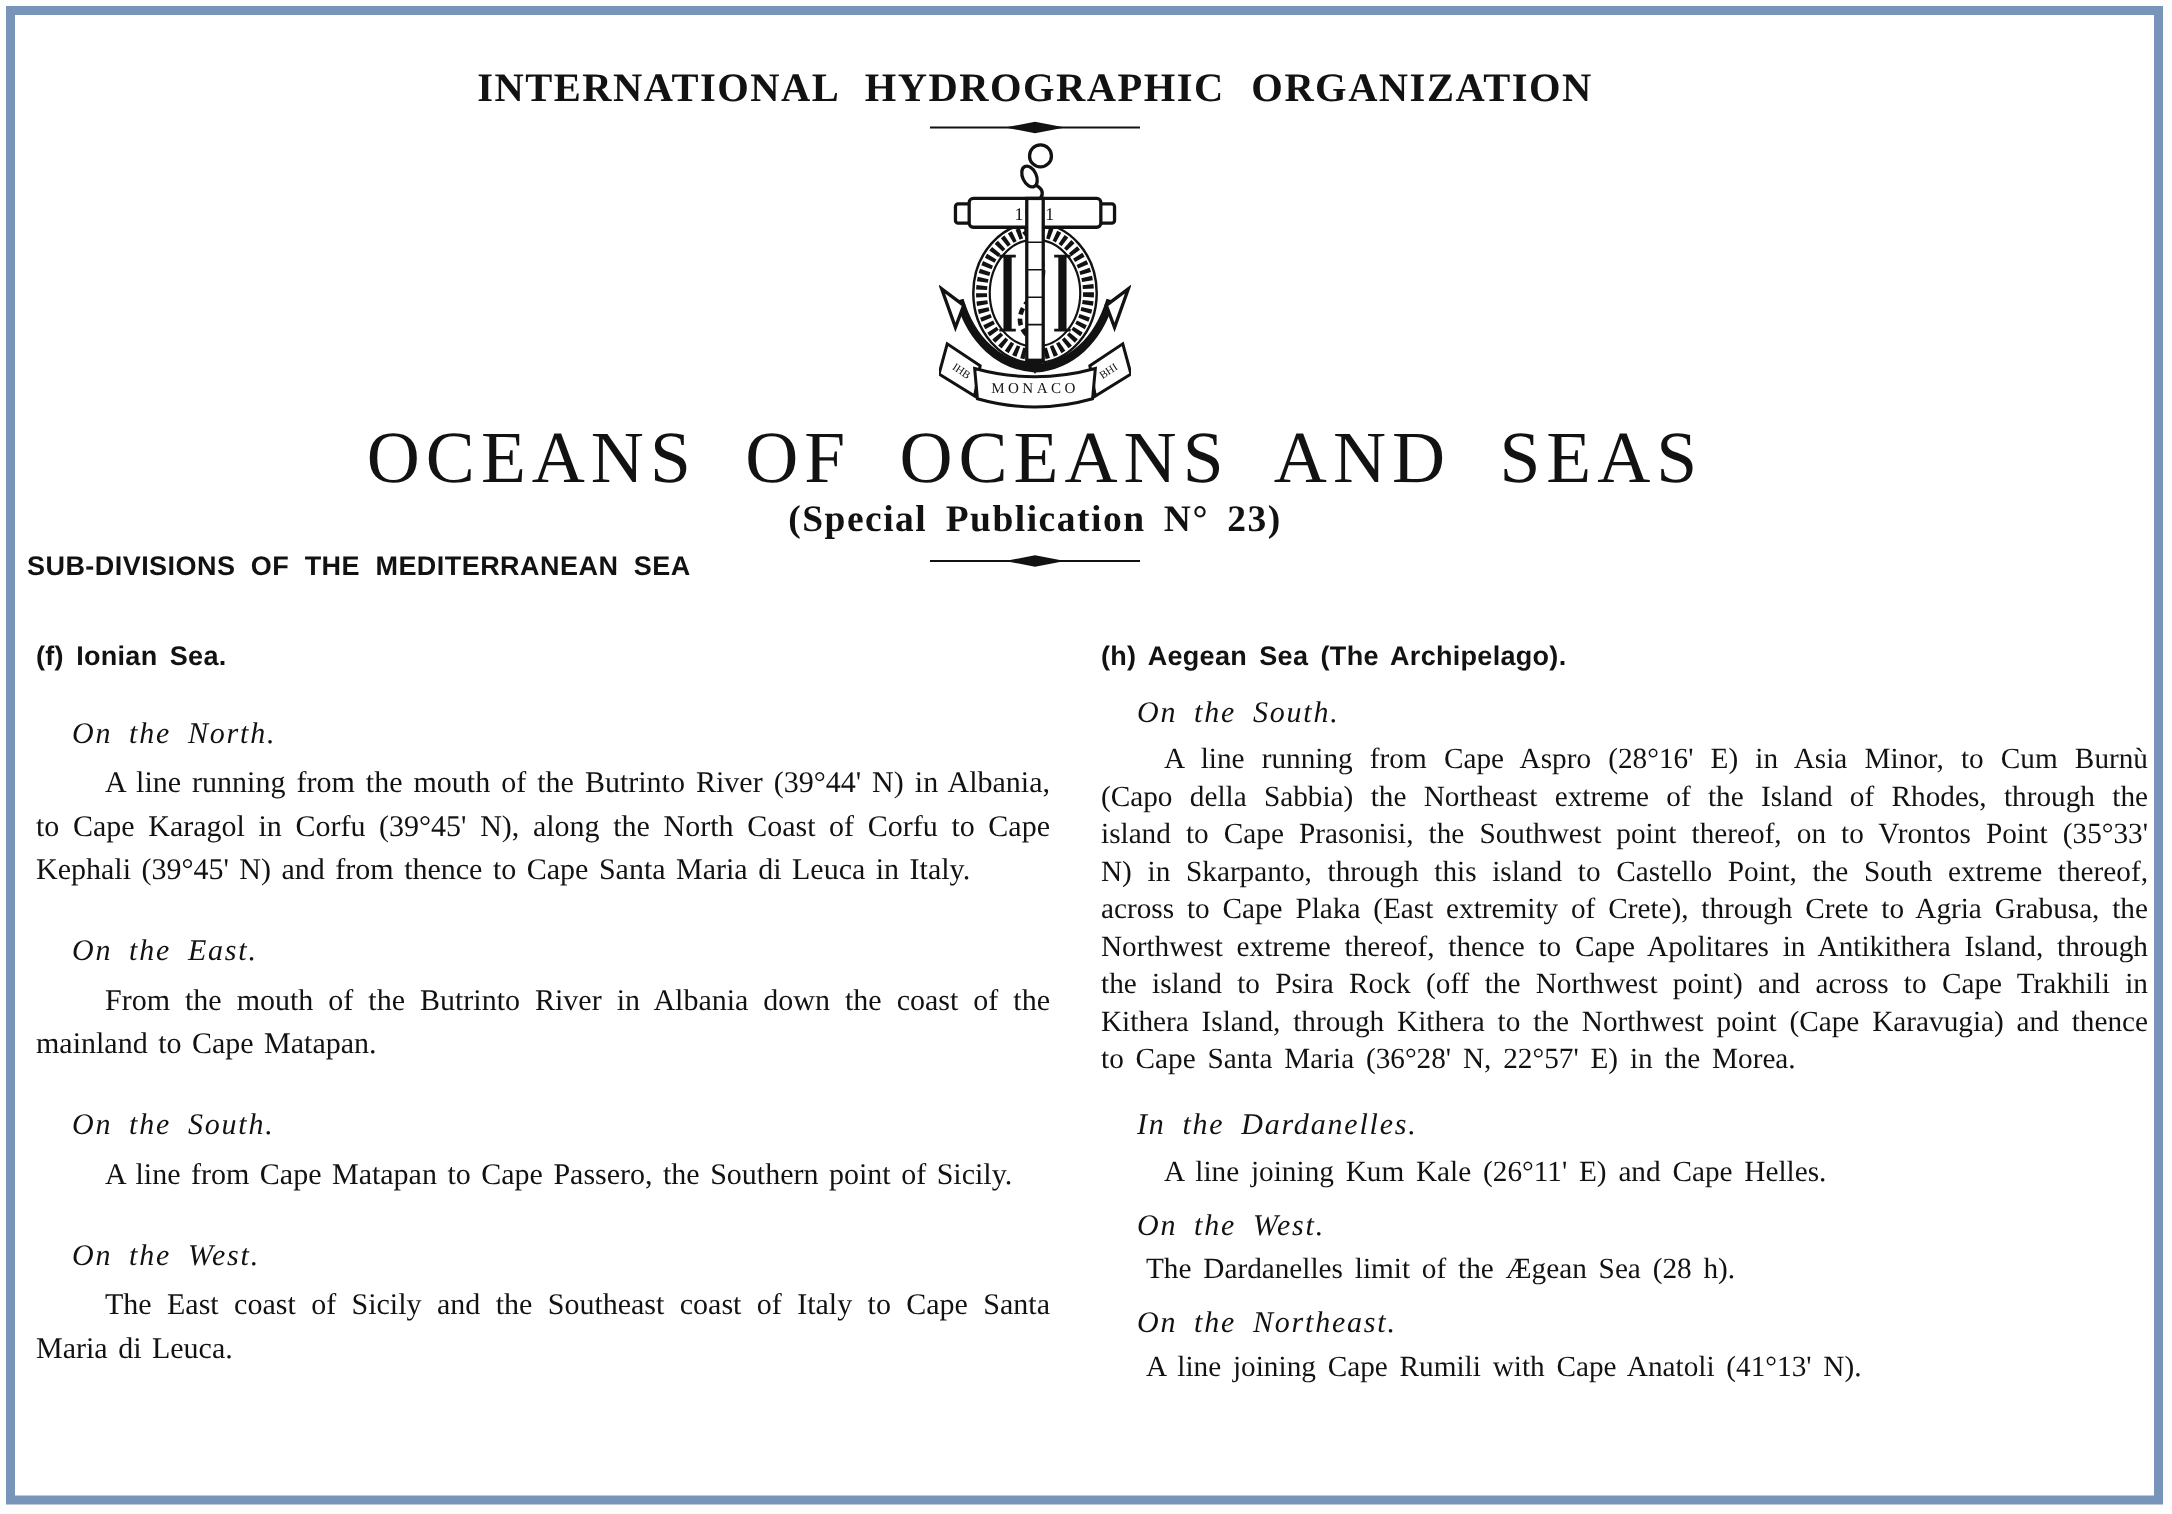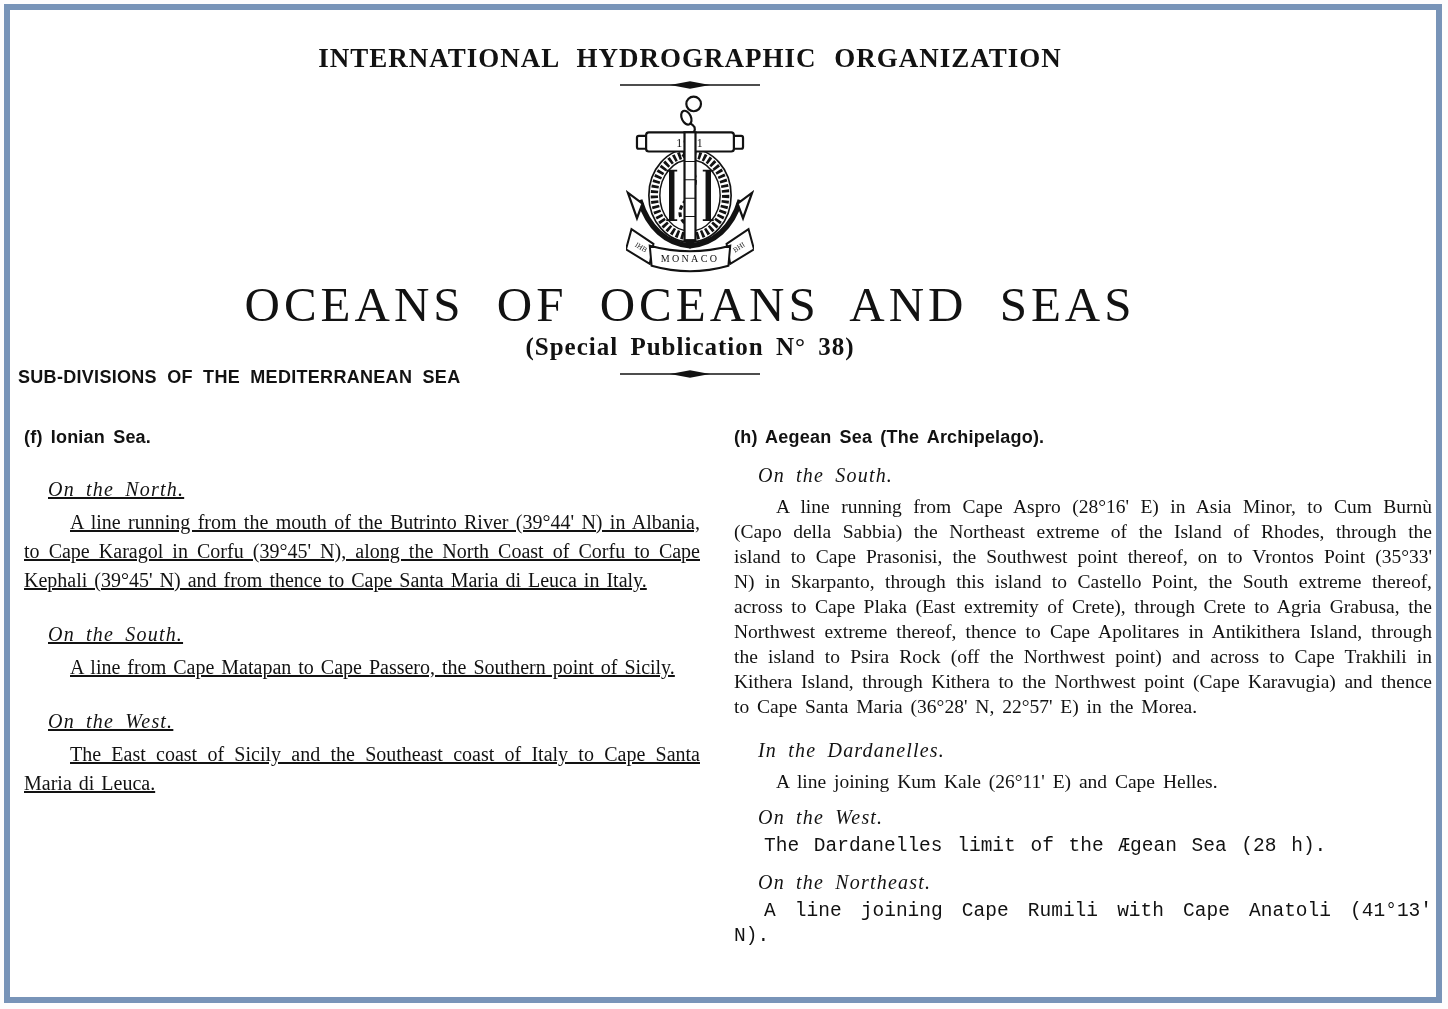--- a/index.html
+++ b/index.html
@@ -69,37 +69,37 @@
     font-size:20px;line-height:26px;
     letter-spacing:1.2px;word-spacing:5px;
     margin-left:24px;
   }
   .entry p{
     margin:6px 0 0 0;
     text-align:justify;
     text-indent:46px;
   }
   
-  .col-left .entry{margin-top:26px;text-decoration:underline;}
+  .col-left .entry{margin-top:26px;}
   .col-left .entry:first-of-type{margin-top:28px;}
   .col-left .entry p{
     font-size:20px;line-height:29px;word-spacing:2px;
   }
   
   .col-right .entry{margin-top:14px;}
   .col-right .entry p{
     font-size:19.5px;line-height:25px;word-spacing:3px;
     text-indent:42px;
   }
   .col-right .entry.dardanelles{margin-top:18px;}
   .marmara-heading{
     margin:24px 0 0 -8px;
   }
   .col-right .entry.marmara{margin-top:10px;}
-  .col-right .entry.marmara p{margin-top:4px;text-indent:30px;font-family:Liberation Mono, monospace;}
+  .col-right .entry.marmara p{margin-top:4px;text-indent:30px;}
 </style>
 </head>
 <body>
 
 <div class="frame" style="border-color: rgb(120, 148, 184);"></div>
 
 <header class="masthead">
   <div class="org-name">INTERNATIONAL HYDROGRAPHIC ORGANIZATION</div>
 
   <svg class="divider" width="140" height="10" viewBox="0 0 140 10" aria-hidden="true">
@@ -150,40 +150,44 @@
       <path d="M30 166 L6 150 L0 172 L26 188 Z"></path>
       <path d="M110 166 L134 150 L140 172 L114 188 Z"></path>
       <path d="M26 168 Q70 180 114 168 L112 190 Q70 202 28 190 Z"></path>
     </g>
     <text x="15" y="172" text-anchor="middle" transform="rotate(33 15 172)" font-family="Liberation Serif, serif" font-size="8" fill="#121212">IHB</text>
     <text x="70" y="186" text-anchor="middle" font-family="Liberation Serif, serif" font-size="11" letter-spacing="2.5" fill="#121212">MONACO</text>
     <text x="125" y="172" text-anchor="middle" transform="rotate(-33 125 172)" font-family="Liberation Serif, serif" font-size="8" fill="#121212">BHI</text>
   </svg>
 
   <h1 class="doc-title">OCEANS OF OCEANS AND SEAS</h1>
-  <div class="doc-subtitle">(Special Publication N° 38)</div>
+  <div class="doc-subtitle">(Special Publication N° 23)</div>
 
   <svg class="divider" width="140" height="10" viewBox="0 0 140 10" aria-hidden="true">
     <line x1="0" y1="5" x2="140" y2="5" stroke="#121212" stroke-width="1.3"></line>
     <polygon points="50,5 70,1.2 90,5 70,8.8" fill="#121212"></polygon>
   </svg>
 </header>
 
 <h2 class="section-heading">SUB-DIVISIONS OF THE MEDITERRANEAN SEA</h2>
 
 <div class="columns">
 
   <div class="col-left">
     <h3 class="sea-heading">(f) Ionian Sea.</h3>
 
     <div class="entry">
       <div class="entry-label">On the North.</div>
       <p>A line running from the mouth of the Butrinto River (39°44' N) in Albania, to Cape Karagol in Corfu (39°45' N), along the North Coast of Corfu to Cape Kephali (39°45' N) and from thence to Cape Santa Maria di Leuca in Italy.</p>
     </div>
     <div class="entry">
+      <div class="entry-label">On the East.</div>
+      <p>From the mouth of the Butrinto River in Albania down the coast of the mainland to Cape Matapan.</p>
+    </div>
+    <div class="entry">
       <div class="entry-label">On the South.</div>
       <p>A line from Cape Matapan to Cape Passero, the Southern point of Sicily.</p>
     </div>
     <div class="entry">
       <div class="entry-label">On the West.</div>
       <p>The East coast of Sicily and the Southeast coast of Italy to Cape Santa Maria di Leuca.</p>
     </div>
   </div>
 
   <div class="col-right">

